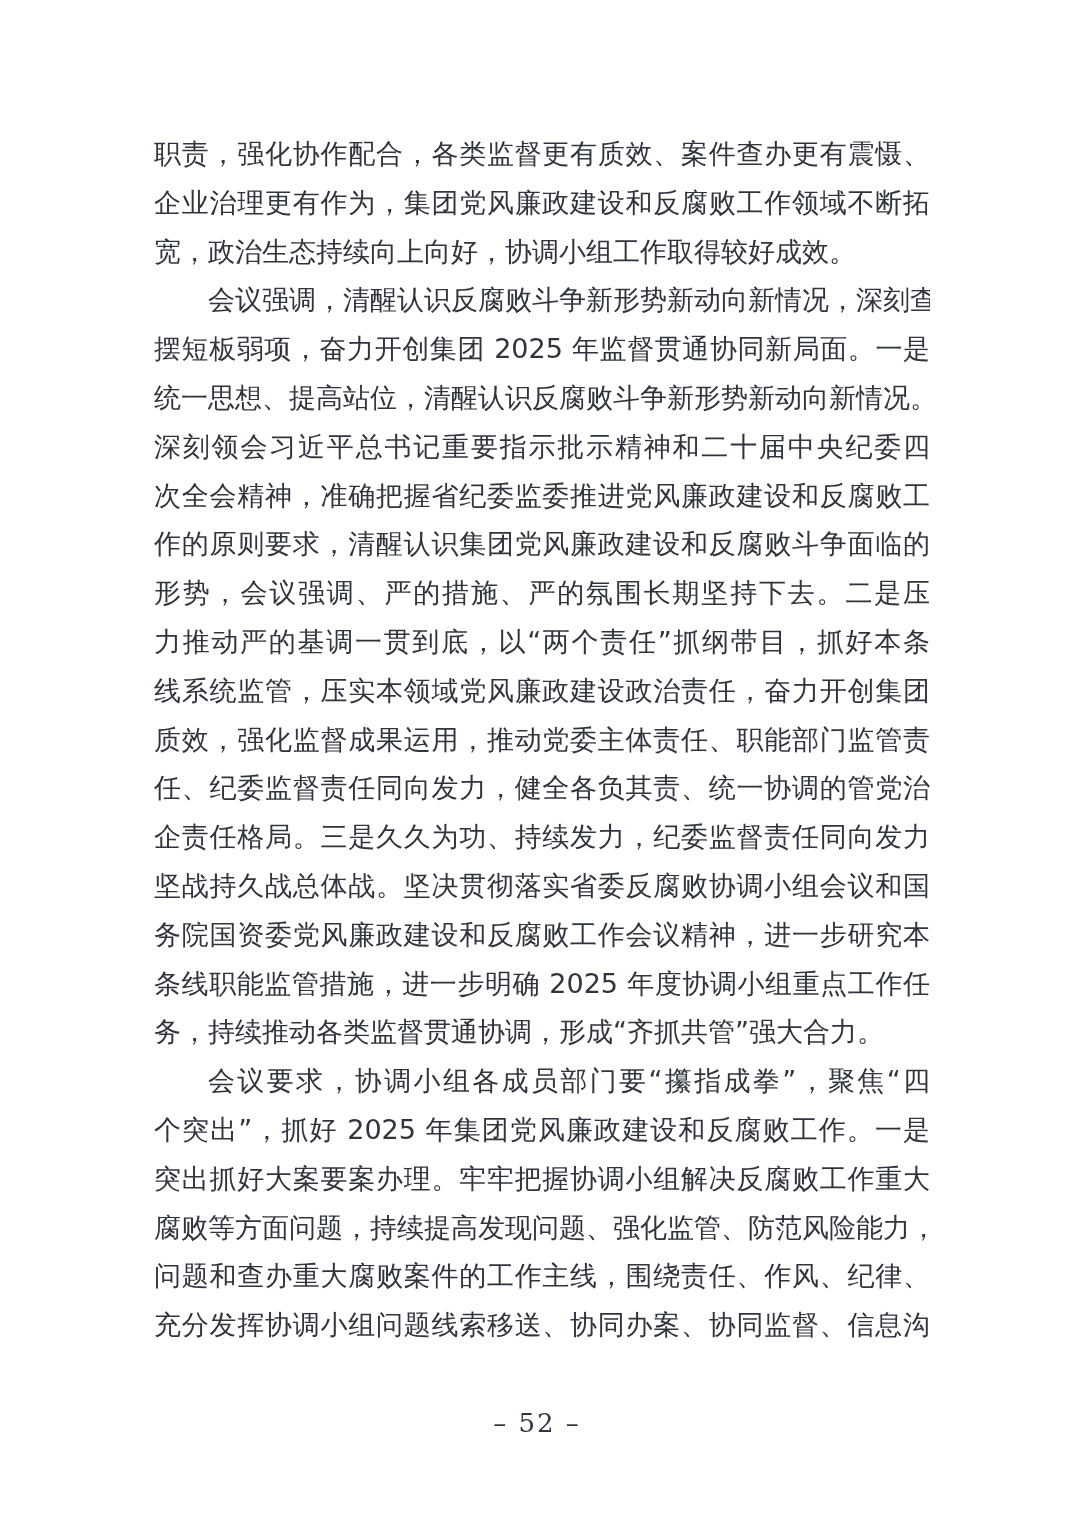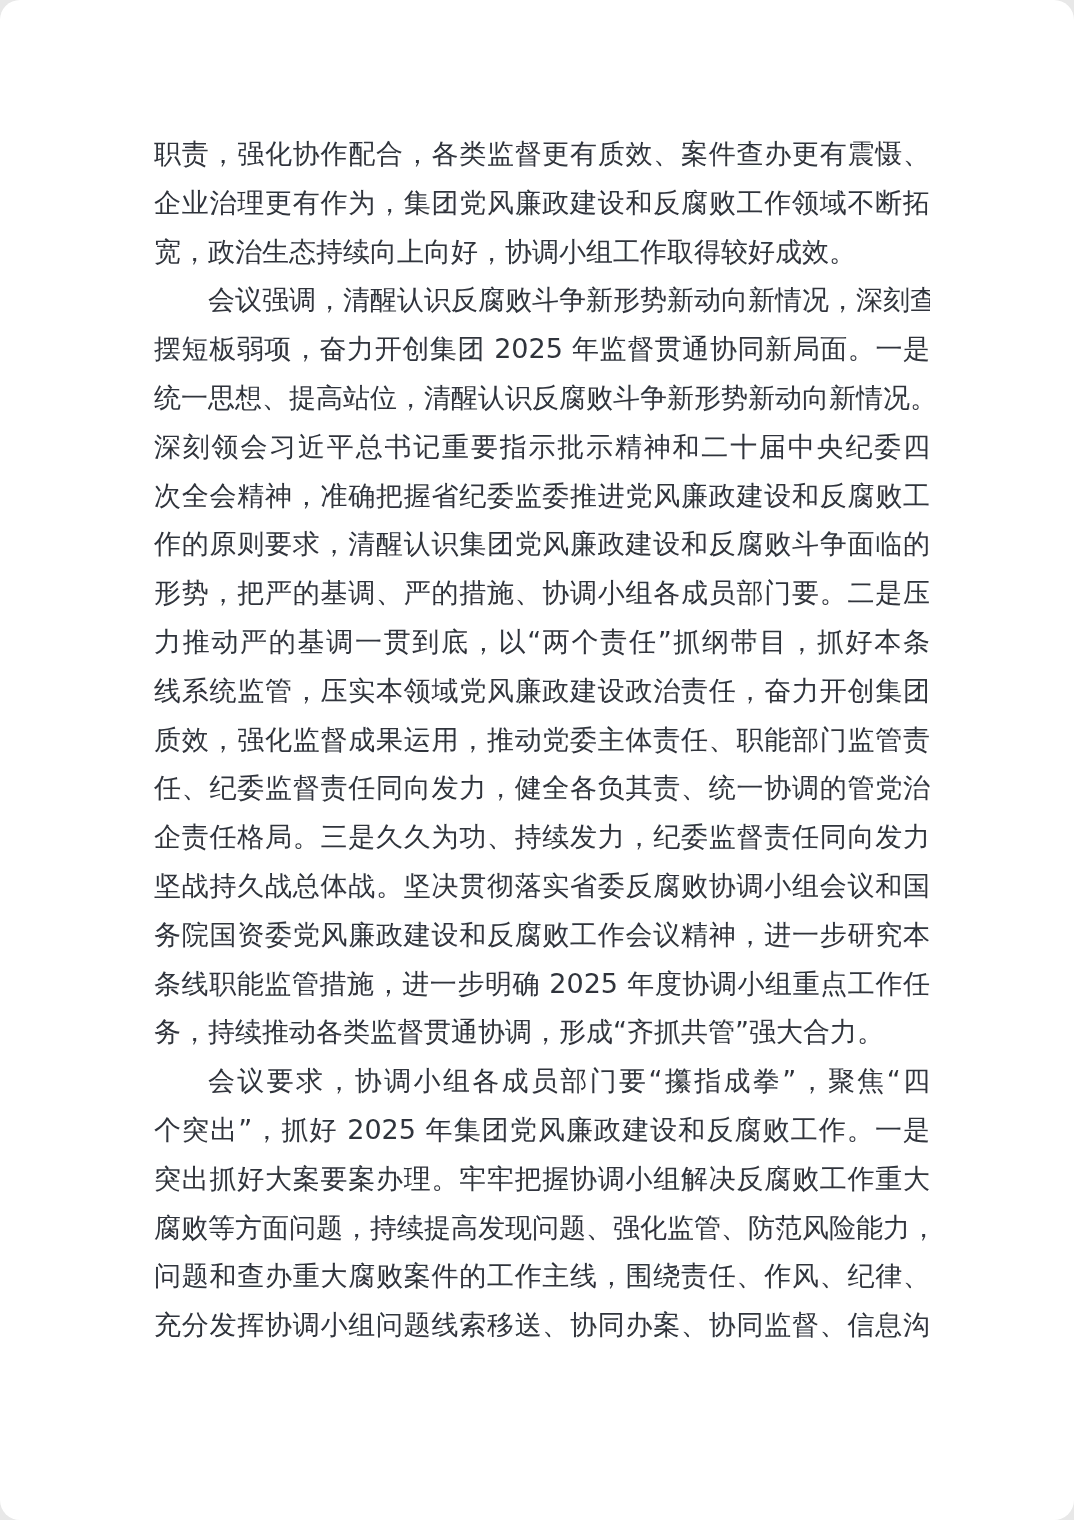--- a/index.html
+++ b/index.html
@@ -5,21 +5,20 @@
   * { margin: 0; padding: 0; box-sizing: border-box; }
   html, body { background: #e8e8e8; }
   .page {
     position: relative;
     width: 1074px;
     height: 1520px;
     background: #ffffff;
     margin: 0 auto;
     overflow: hidden;
     font-family: "DejaVu Sans", sans-serif;
-    border-radius: 20px;
   }
   .body-text {
     position: absolute;
     left: 154px;
     top: 130px;
     width: 776px;
   }
   .line {
     font-size: 27px;
     line-height: 48.8px;
@@ -58,30 +57,31 @@
   <div class="body-text">
     <div class="line">职责，强化协作配合，各类监督更有质效、案件查办更有震慑、</div>
     <div class="line">企业治理更有作为，集团党风廉政建设和反腐败工作领域不断拓</div>
     <div class="line para-end">宽，政治生态持续向上向好，协调小组工作取得较好成效。</div>
     <div class="line indent">会议强调，清醒认识反腐败斗争新形势新动向新情况，深刻查</div>
     <div class="line">摆短板弱项，奋力开创集团 2025 年监督贯通协同新局面。一是</div>
     <div class="line">统一思想、提高站位，清醒认识反腐败斗争新形势新动向新情况。</div>
     <div class="line">深刻领会习近平总书记重要指示批示精神和二十届中央纪委四</div>
     <div class="line">次全会精神，准确把握省纪委监委推进党风廉政建设和反腐败工</div>
     <div class="line">作的原则要求，清醒认识集团党风廉政建设和反腐败斗争面临的</div>
-    <div class="line">形势，把严的基调、严的措施、协调小组各成员部门要。二是压</div>
+    <div class="line">形势，会议强调、严的措施、严的氛围长期坚持下去。二是压</div>
     <div class="line">力推动严的基调一贯到底，以“两个责任”抓纲带目，抓好本条</div>
     <div class="line">线系统监管，压实本领域党风廉政建设政治责任，奋力开创集团</div>
     <div class="line">质效，强化监督成果运用，推动党委主体责任、职能部门监管责</div>
     <div class="line">任、纪委监督责任同向发力，健全各负其责、统一协调的管党治</div>
     <div class="line">企责任格局。三是久久为功、持续发力，纪委监督责任同向发力</div>
     <div class="line">坚战持久战总体战。坚决贯彻落实省委反腐败协调小组会议和国</div>
     <div class="line">务院国资委党风廉政建设和反腐败工作会议精神，进一步研究本</div>
     <div class="line">条线职能监管措施，进一步明确 2025 年度协调小组重点工作任</div>
     <div class="line para-end">务，持续推动各类监督贯通协调，形成“齐抓共管”强大合力。</div>
     <div class="line indent">会议要求，协调小组各成员部门要“攥指成拳”，聚焦“四</div>
     <div class="line">个突出”，抓好 2025 年集团党风廉政建设和反腐败工作。一是</div>
     <div class="line">突出抓好大案要案办理。牢牢把握协调小组解决反腐败工作重大</div>
     <div class="line">腐败等方面问题，持续提高发现问题、强化监管、防范风险能力，</div>
     <div class="line">问题和查办重大腐败案件的工作主线，围绕责任、作风、纪律、</div>
     <div class="line">充分发挥协调小组问题线索移送、协同办案、协同监督、信息沟</div>
   </div>
+  <div class="footer">– 52 –</div>
 </div>
 
 </body></html>

